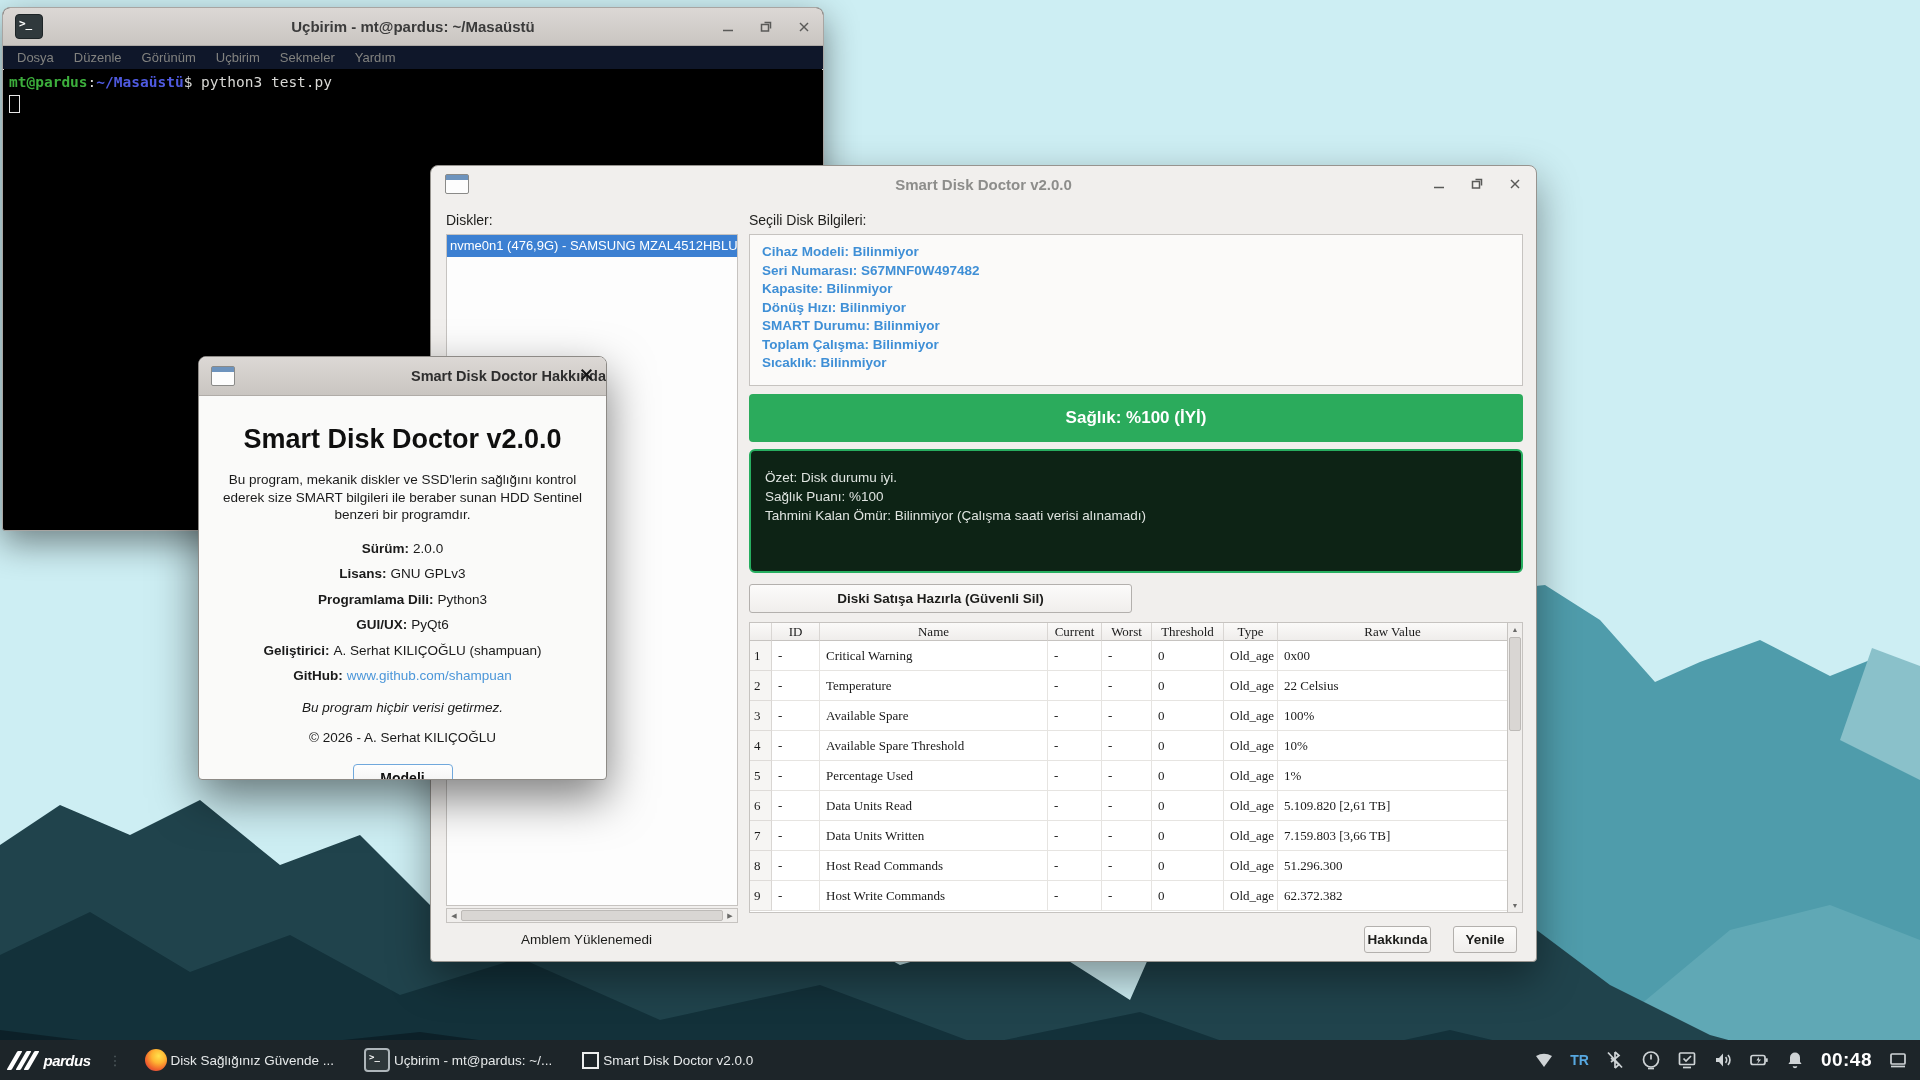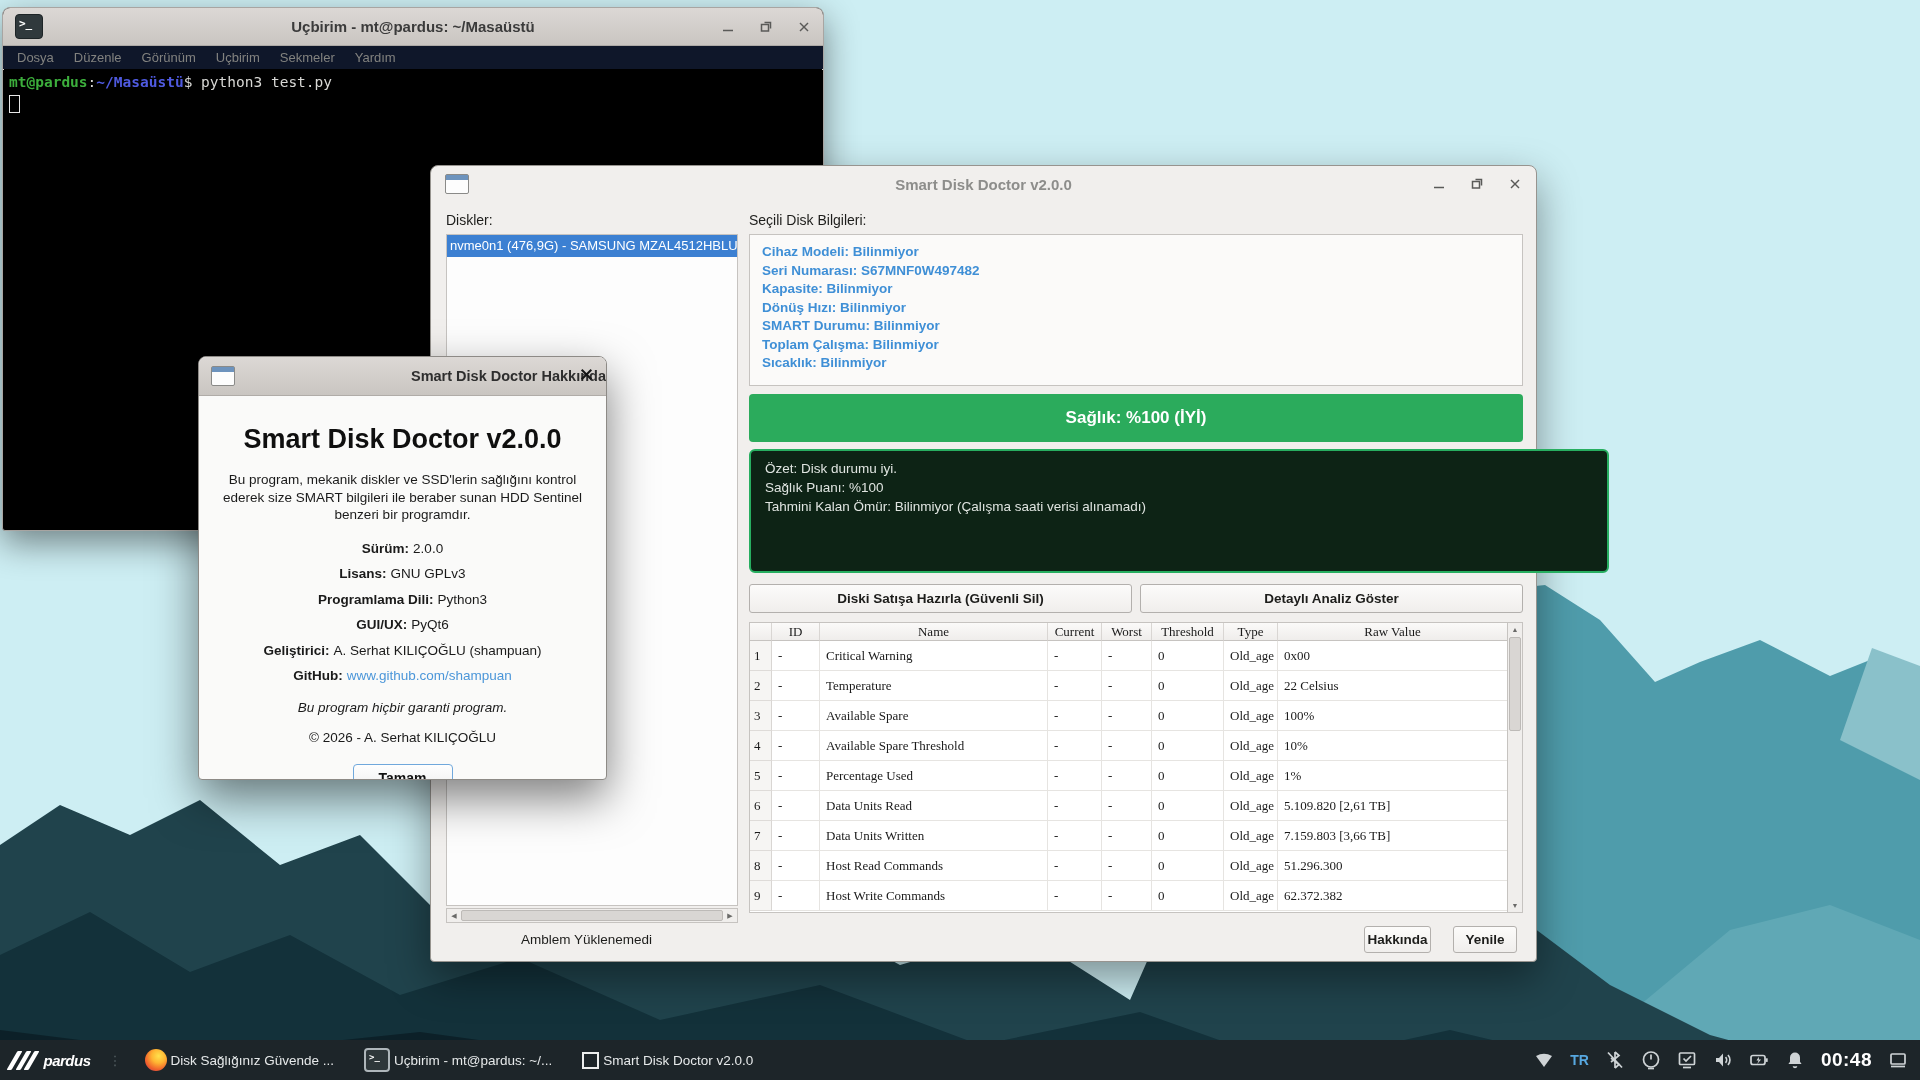--- a/index.html
+++ b/index.html
@@ -56,22 +56,22 @@
     padding:0 3px;white-space:nowrap;overflow:hidden;}
   .hscroll{position:absolute;left:15px;top:742px;width:292px;height:15px;background:#f0eeec;
     border:1px solid #c6c3c0;box-sizing:border-box;display:flex;align-items:stretch;}
   .hscroll .arr{width:14px;font-size:7px;color:#6a6a68;display:flex;align-items:center;justify-content:center;}
   .hscroll .thumb{flex:1;background:#d9d6d3;border:1px solid #bdbab7;border-radius:2px;margin:1px 0;}
   .info-box{position:absolute;left:318px;top:68px;width:774px;height:152px;background:#fbfaf9;
     border:1px solid #c6c3c0;box-sizing:border-box;padding:8px 12px;}
   .info-line{color:#3f8fd6;font-weight:bold;font-size:13.5px;line-height:18.5px;}
   .health-banner{position:absolute;left:318px;top:228px;width:774px;height:48px;border-radius:4px;
     display:flex;align-items:center;justify-content:center;color:#fff;font-weight:bold;font-size:17px;}
-  .summary-box{position:absolute;left:318px;top:283px;width:860px;height:124px;background:#0d2315;
-    border:2px solid #27ae60;border-radius:6px;box-sizing:border-box;padding:8px 14px;}
+  .summary-box{position:absolute;left:318px;top:283px;width:774px;height:124px;background:#0d2315;
+    border:2px solid #27ae60;border-radius:6px;box-sizing:border-box;padding:17px 14px;}
   .summary-line{color:#dfe4e0;font-size:13.5px;line-height:19px;}
   .btn{background:linear-gradient(#fcfbfa,#f0eeec);border:1px solid #b3b0ad;border-radius:3px;
     font-size:13.5px;color:#1d1d1b;display:flex;align-items:center;justify-content:center;box-sizing:border-box;font-weight:bold;}
   .btn-erase{position:absolute;left:318px;top:418px;width:383px;height:29px;}
   .btn-analysis{position:absolute;left:709px;top:418px;width:383px;height:29px;}
   .table-wrap{position:absolute;left:318px;top:456px;width:774px;height:291px;background:#fff;
     border:1px solid #c6c3c0;box-sizing:border-box;overflow:hidden;}
   .grid{position:absolute;left:0;top:0;width:758px;display:grid;
     grid-template-columns:22px 48px 228px 54px 50px 72px 54px 1fr;
     grid-template-rows:18px repeat(9,30px);font-family:Liberation Serif, serif;}
@@ -216,21 +216,20 @@
 
   <div class="health-banner" style="background:#2bab5c;">Sağlık: %100 (İYİ)</div>
 
   <div class="summary-box">
     <div class="summary-line">Özet: Disk durumu iyi.</div>
     <div class="summary-line">Sağlık Puanı: %100</div>
     <div class="summary-line">Tahmini Kalan Ömür: Bilinmiyor (Çalışma saati verisi alınamadı)</div>
   </div>
 
   <div class="btn btn-erase">Diski Satışa Hazırla (Güvenli Sil)</div>
-  <div class="btn btn-analysis">Detaylı Analiz Göster</div>
 
   <div class="table-wrap">
     <div class="grid">
       <div class="hc"></div>
       <div class="hc">ID</div>
       <div class="hc">Name</div>
       <div class="hc">Current</div>
       <div class="hc">Worst</div>
       <div class="hc">Threshold</div>
       <div class="hc">Type</div>
@@ -342,23 +341,23 @@
     <div class="a-heading">Smart Disk Doctor v2.0.0</div>
     <div class="a-desc">Bu program, mekanik diskler ve SSD'lerin sağlığını kontrol ederek size SMART bilgileri ile beraber sunan HDD Sentinel benzeri bir programdır.</div>
     <div class="a-rows">
       <div class="a-row"><b>Sürüm:</b><span>2.0.0</span></div>
       <div class="a-row"><b>Lisans:</b><span>GNU GPLv3</span></div>
       <div class="a-row"><b>Programlama Dili:</b><span>Python3</span></div>
       <div class="a-row"><b>GUI/UX:</b><span>PyQt6</span></div>
       <div class="a-row"><b>Geliştirici:</b><span>A. Serhat KILIÇOĞLU (shampuan)</span></div>
       <div class="a-row"><b>GitHub:</b><span class="a-link">www.github.com/shampuan</span></div>
     </div>
-    <div class="a-italic">Bu program hiçbir garanti program.</div>
+    <div class="a-italic">Bu program hiçbir verisi getirmez.</div>
     <div class="a-copy">© 2026 - A. Serhat KILIÇOĞLU</div>
-    <div class="btn a-ok">Tamam</div>
+    <div class="btn a-ok">Modeli</div>
   </div>
 </div>
 
 <div class="taskbar">
   <div class="pardus-logo">
     <span class="p-slash"></span>
     <span class="p-slash"></span>
     <span class="p-slash"></span>
     <span class="p-word">pardus</span>
   </div>

